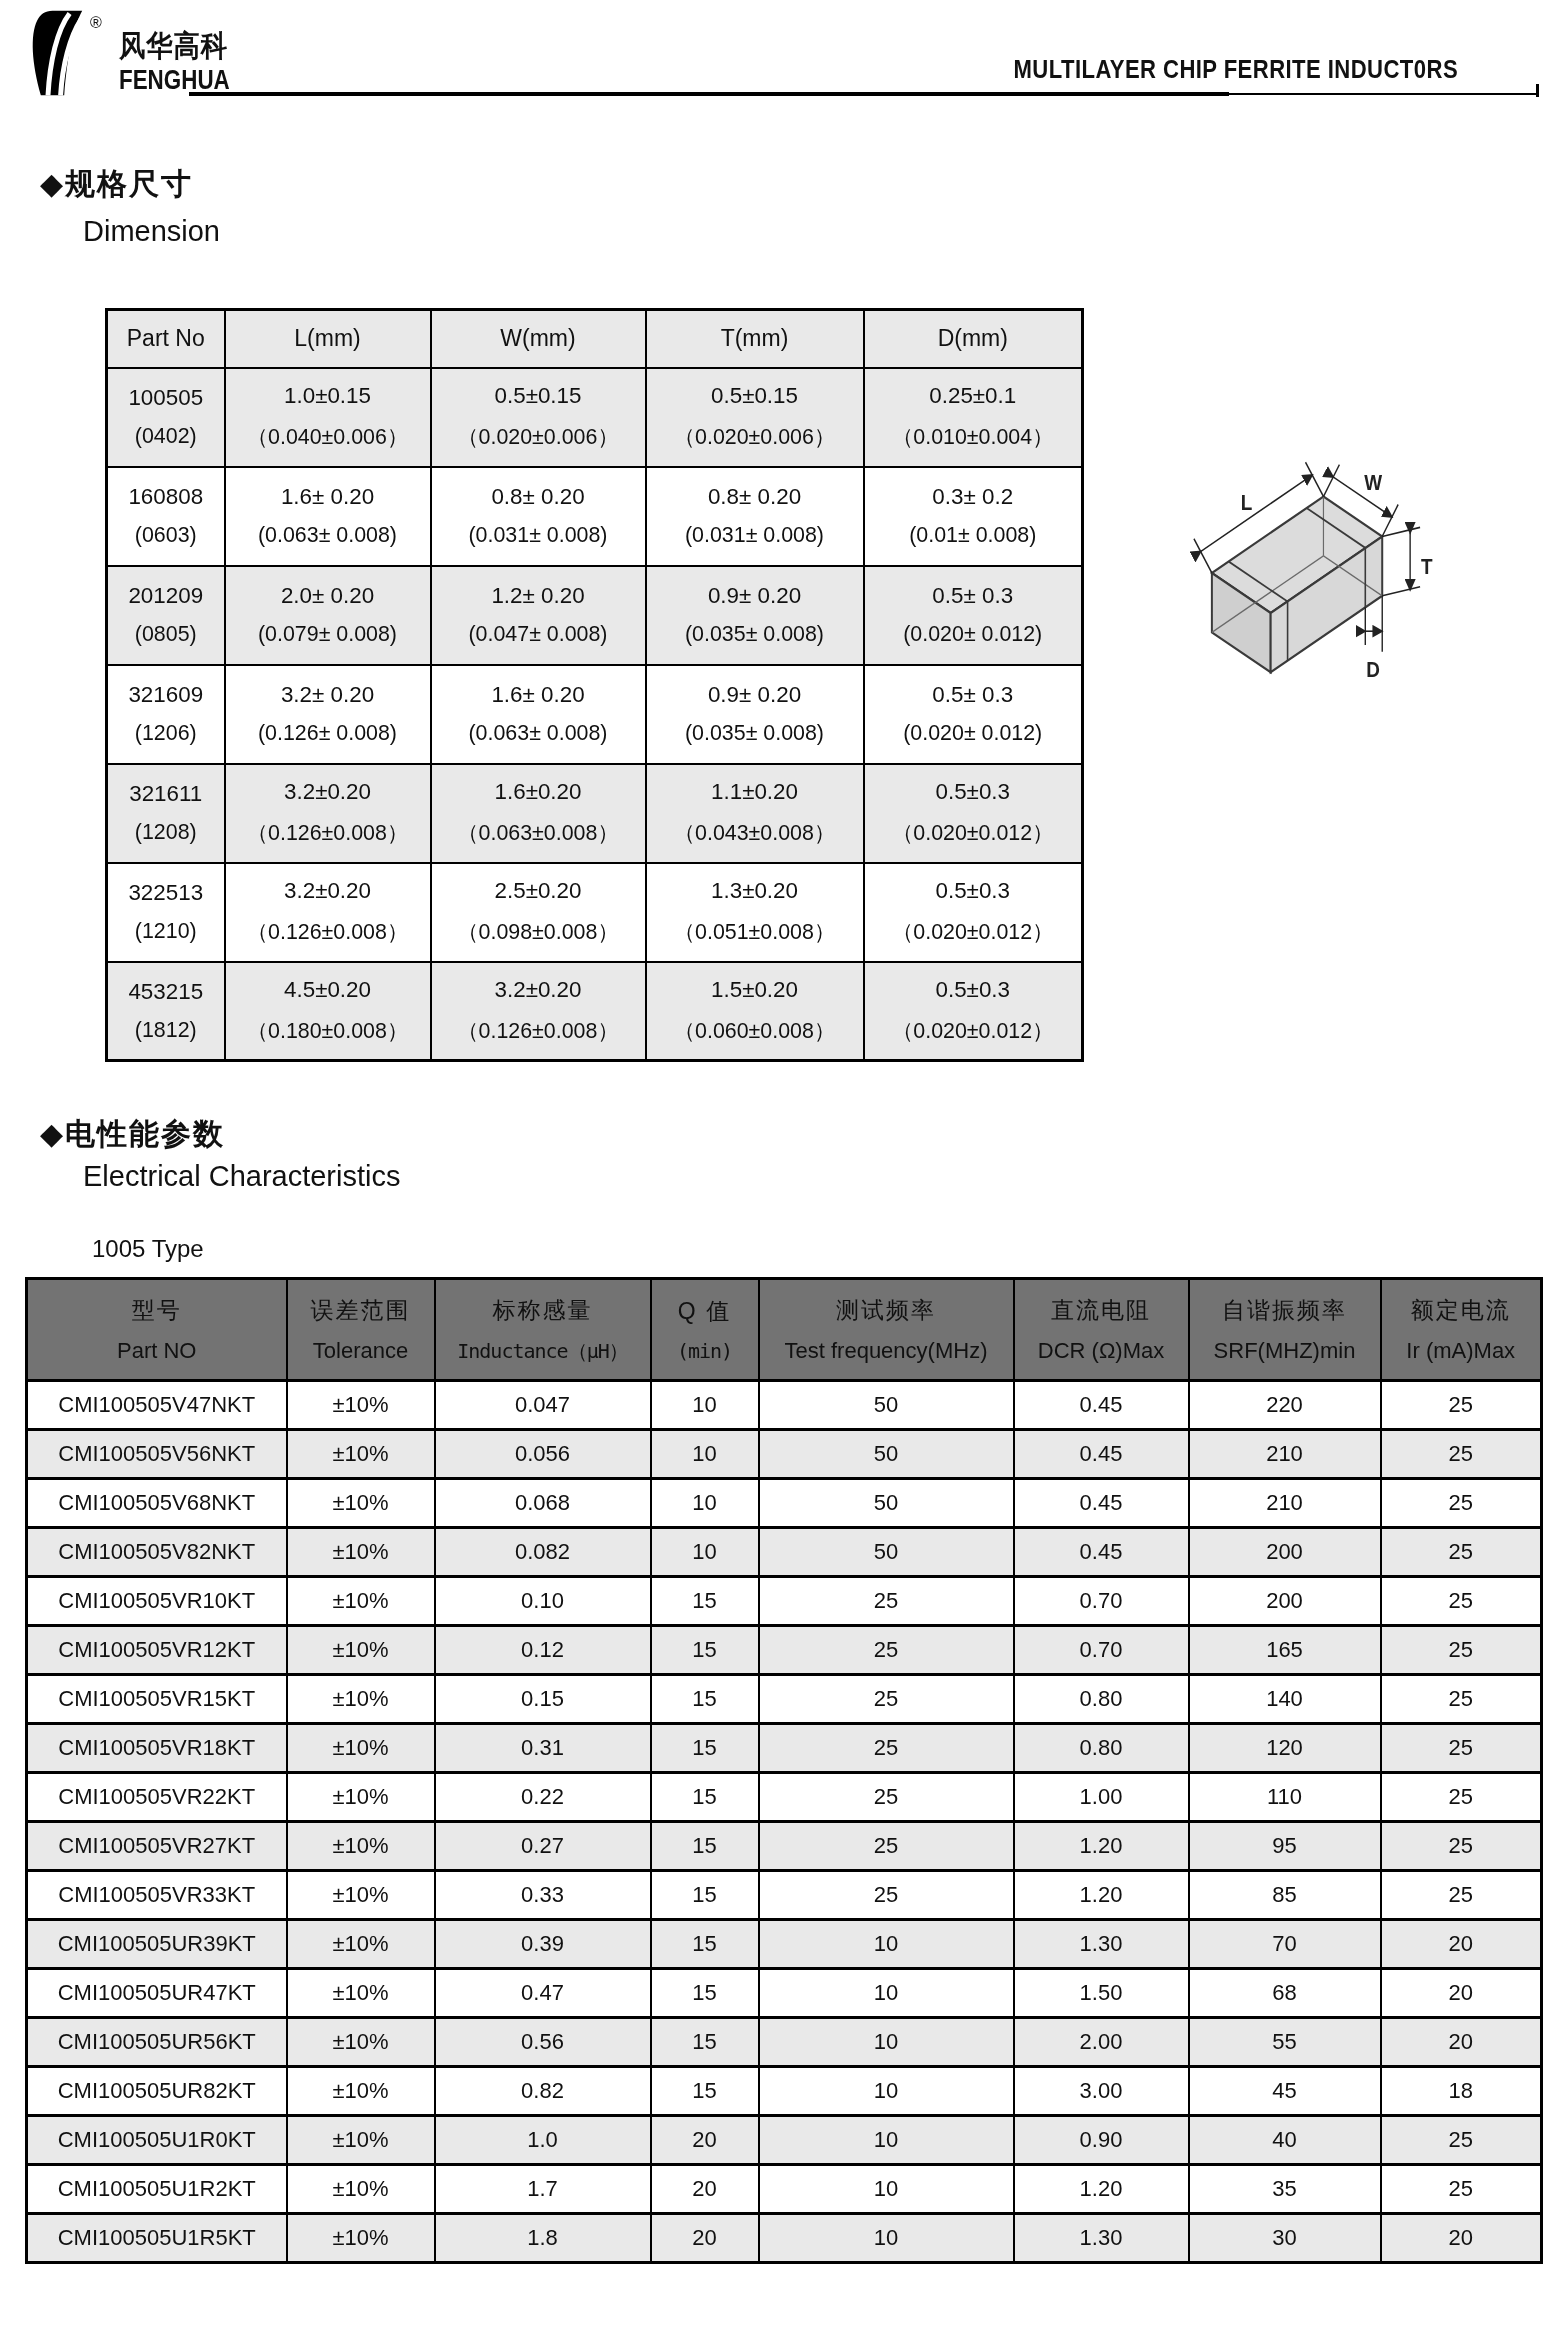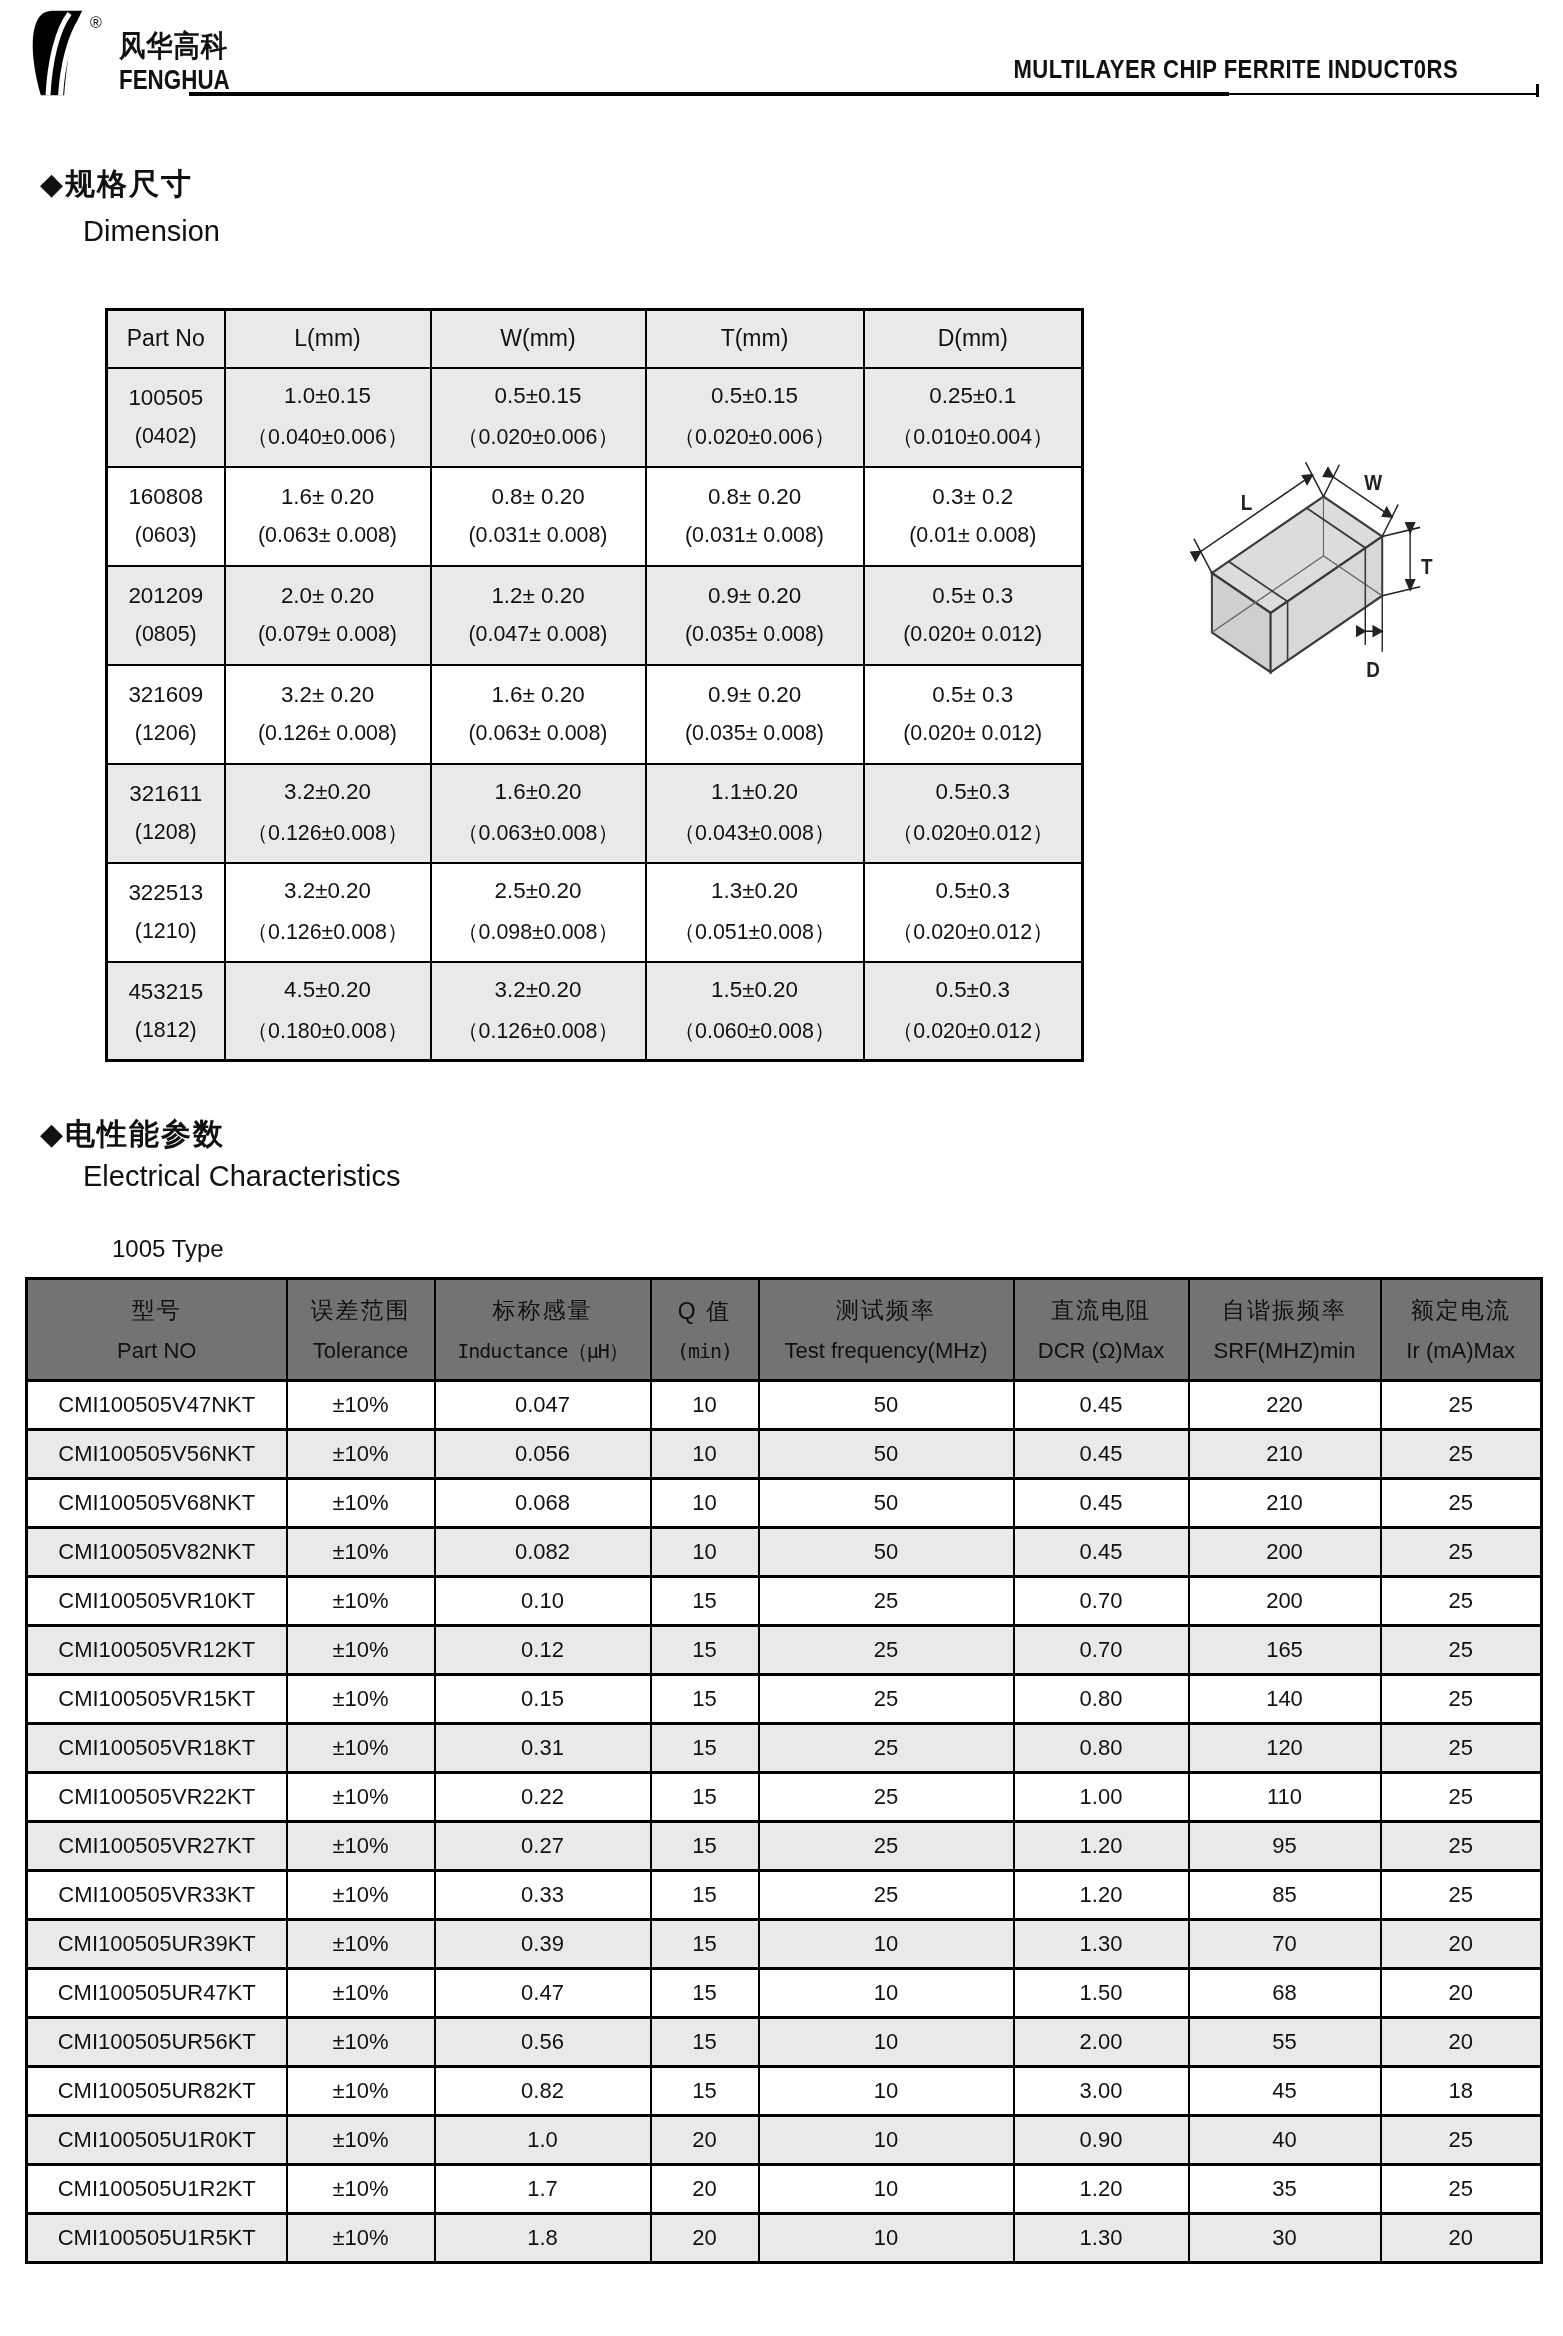--- a/index.html
+++ b/index.html
@@ -20,21 +20,21 @@
   .rule-a { position:absolute; left:189px; top:92px; width:1040px; height:4px; background:#000; }
   .rule-b { position:absolute; left:1229px; top:93px; width:310px; height:2px; background:#000; }
   .rule-tick { position:absolute; left:1536px; top:84px; width:3px; height:13px; background:#000; }
   
   .sec-cn { position:absolute; font-size:30px; font-weight:700; letter-spacing:2px; white-space:nowrap; }
   .sec-en { position:absolute; font-size:29px; white-space:nowrap; }
   #sec1-cn { left:40px; top:164px; }
   #sec1-en { left:83px; top:215px;text-align:right; }
   #sec2-cn { left:40px; top:1114px; }
   #sec2-en { left:83px; top:1160px; }
-  .type-label { position:absolute; left:92px; top:1235px; font-size:24px;margin-left:20px; }
+  .type-label { position:absolute; left:92px; top:1235px; font-size:24px; }
   
   table { border-collapse:collapse; table-layout:fixed; position:absolute; }
   td,th { border:2px solid #000; text-align:center; vertical-align:middle; padding:0; font-weight:400; }
   
   .dimtable { left:105px; top:308px; border:3px solid #000; font-size:22.4px; }
   .dimtable thead tr { height:58px; background:#e9e9e9; }
   .dimtable thead th { font-size:23px; }
   .dimtable tbody tr { height:99px;margin-left:34px; }
   .dimtable tbody tr:nth-child(odd) { background:#e9e9e9; }
   .dimtable tbody td div + div { margin-top:13px; font-size:21.4px; }

